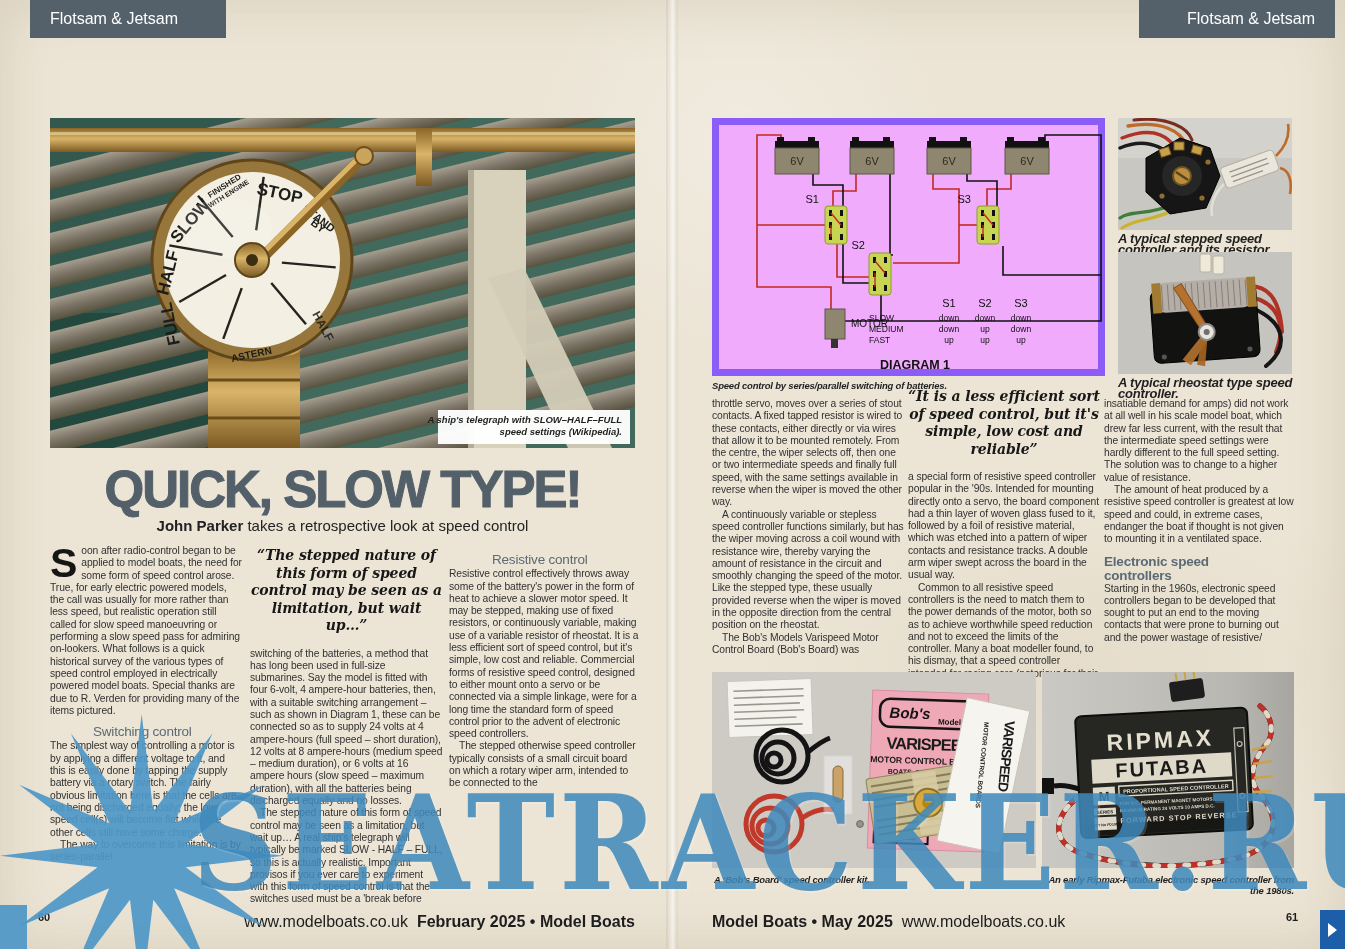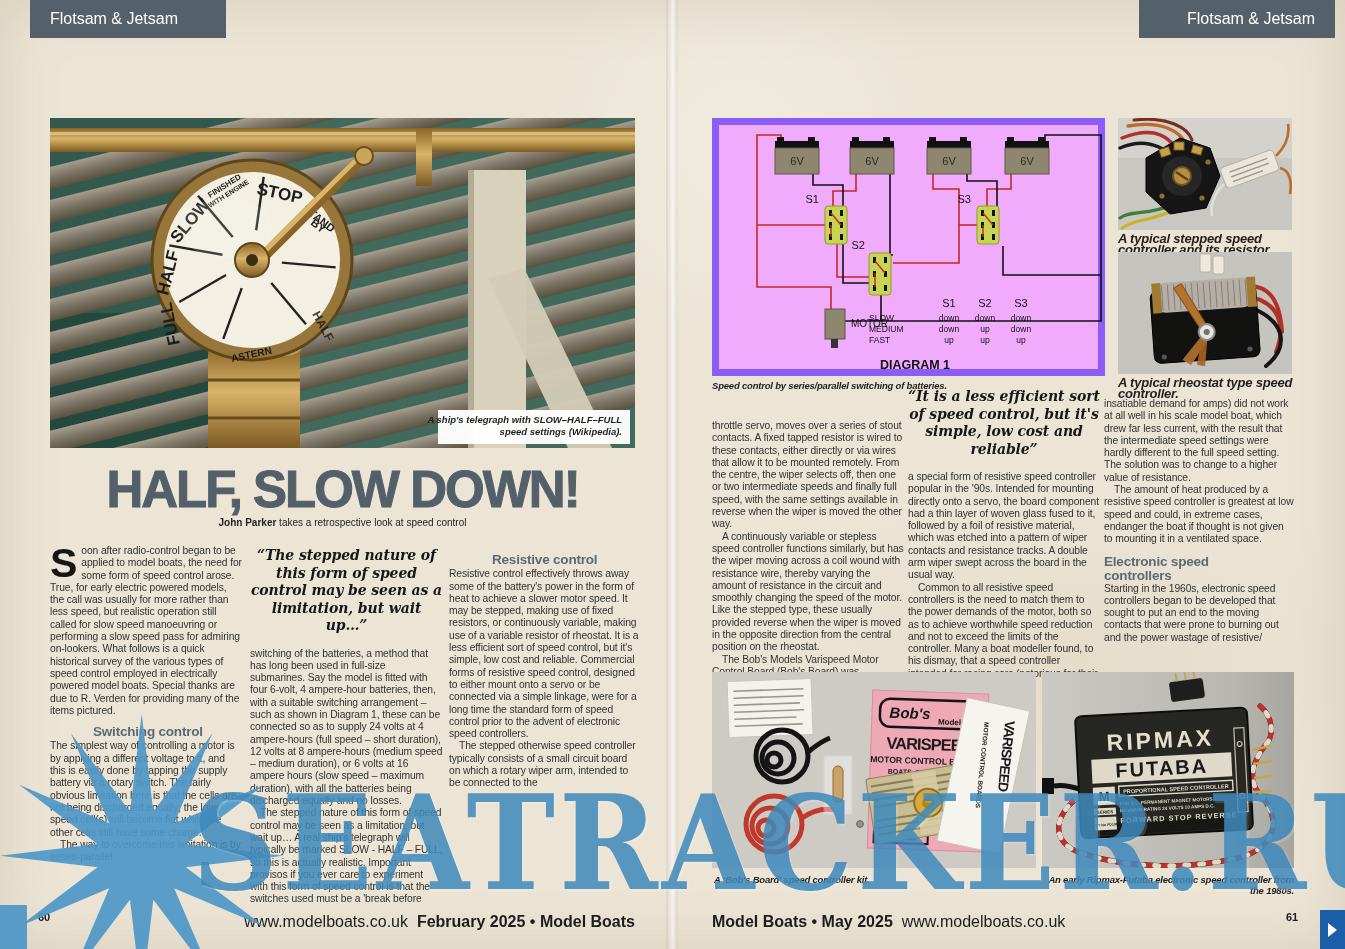--- a/index.html
+++ b/index.html
@@ -14,25 +14,25 @@
   .gutter{position:absolute;left:666px;top:0;width:12px;height:949px;
     background:linear-gradient(90deg,rgba(90,70,40,.10),rgba(255,255,255,.55) 55%,rgba(90,70,40,.08));}
   .hdr{position:absolute;top:0;height:38px;background:#54616b;color:#fff;font-size:16px;
        display:flex;align-items:center;text-align:center;}
   .hdr-l{left:30px;width:176px;padding-left:20px;}
   .hdr-r{left:1139px;width:176px;justify-content:flex-end;padding-right:20px;}
   .photo{position:absolute;overflow:hidden;background:#c9c7c2;}
   .title{position:absolute;left:50px;top:460px;width:585px;text-align:center;
          font-size:51px;font-weight:bold;letter-spacing:-2px;color:#53606a;
          -webkit-text-stroke:1px #53606a;white-space:nowrap;}
-  .byline{position:absolute;left:50px;top:517px;width:585px;text-align:center;font-size:10px;color:#222;}
+  .byline{position:absolute;left:50px;top:517px;width:585px;text-align:center;font-size:15px;color:#222;}
   .col{position:absolute;font-size:10.3px;line-height:12.3px;color:#313131;letter-spacing:-0.1px;}
   .col p{margin:0;}
   .ind{text-indent:10px;}
-  .shead{font-size:13.5px;font-weight:bold;color:#5b6a74;margin:9px 0 2px;letter-spacing:-0.2px;padding-left:43px;}
+  .shead{font-size:13.5px;font-weight:normal;color:#5b6a74;margin:9px 0 2px;letter-spacing:-0.2px;padding-left:43px;}
   .shead2{font-size:13.5px;font-weight:bold;color:#5b6a74;margin:9px 0 0;line-height:14px;letter-spacing:-0.2px;}
   .quote{font-family:"DejaVu Serif",serif;font-style:italic;font-weight:bold;font-size:14px;
          line-height:17.5px;text-align:center;color:#171717;margin:0 0 13px;}
   .dropcap{float:left;font-size:41px;line-height:34px;font-weight:bold;color:#161616;padding:1px 4px 0 0;}
   .cap{position:absolute;font-style:italic;font-weight:bold;font-size:13px;color:#1f1f1f;
        letter-spacing:-0.2px;line-height:11px;}
   .dcap{position:absolute;font-style:italic;font-weight:bold;font-size:9.5px;color:#1f1f1f;letter-spacing:-0.2px;}
   .ftr{position:absolute;top:913px;font-size:16px;color:#1d1d1d;}
   .pnum{position:absolute;top:911px;font-size:11px;font-weight:bold;color:#1d1d1d;}
   .corner-btn{position:absolute;left:1320px;top:910px;width:25px;height:39px;background:#1c5ea8;
@@ -130,21 +130,21 @@
         <circle cx="314" cy="38" r="9" fill="#caa45a" stroke="#6b4d1c" stroke-width="2"></circle>
         <circle cx="202" cy="142" r="17" fill="url(#brass)" stroke="#5f451a" stroke-width="2"></circle>
         <circle cx="202" cy="142" r="6" fill="#3a2d12"></circle>
       </g>
       <rect x="388" y="292" width="192" height="34" fill="#ffffff" opacity=".96"></rect>
       <text x="572" y="305" text-anchor="end" font-size="9.5" font-style="italic" font-weight="bold" fill="#1f1f1f">A ship's telegraph with SLOW–HALF–FULL</text>
       <text x="572" y="317" text-anchor="end" font-size="9.5" font-style="italic" font-weight="bold" fill="#1f1f1f">speed settings (Wikipedia).</text>
     </svg>
   </div>
 
-  <div class="title">HALF, SLOW DOWN!</div>
+  <div class="title">QUICK, SLOW TYPE!</div>
   <div class="byline"><b>John Parker</b><span> takes a retrospective look at speed control</span></div>
 
   <div class="col" style="left:50px;top:545px;width:193px;">
     <p><span class="dropcap">S</span><span>oon after radio-control began to be applied to model boats, the need for some form of speed control arose. True, for early electric powered models, the call was usually for more rather than less speed, but realistic operation still called for slow speed manoeuvring or performing a slow speed pass for admiring on-lookers. What follows is a quick historical survey of the various types of speed control employed in electrically powered model boats. Special thanks are due to R. Verden for providing many of the items pictured.</span></p>
     <div class="shead">Switching control</div>
     <p>The simplest way of controlling a motor is by applying a different voltage to it, and this is easily done by tapping the supply battery via a rotary switch. The fairly obvious limitation here is that the cells are not being discharged equally; the low speed cell(s) will become flat while the other cells still have some charge.</p>
     <p class="ind">The way to overcome this limitation is by series-parallel</p>
   </div>
 
   <div class="col" style="left:250px;top:547px;width:193px;">
@@ -364,21 +364,21 @@
           <circle cx="130" cy="100" r="2.6" fill="#555"></circle>
       </g>
       <g>
         <rect x="82" y="2" width="11" height="18" rx="2" fill="#efe9da" stroke="#b9b4a5"></rect>
         <rect x="95" y="4" width="11" height="18" rx="2" fill="#efe9da" stroke="#b9b4a5"></rect>
       </g>
     </svg>
   </div>
   <div class="cap" style="left:1118px;top:377px;width:176px;">A typical rheostat type speed controller.</div>
 
-  <div class="col" style="left:712px;top:420px;width:192px;">
+  <div class="col" style="left:712px;top:398px;width:192px;">
     <p>throttle servo, moves over a series of stout contacts. A fixed tapped resistor is wired to these contacts, either directly or via wires that allow it to be mounted remotely. From the centre, the wiper selects off, then one or two intermediate speeds and finally full speed, with the same settings available in reverse when the wiper is moved the other way.</p>
     <p class="ind">A continuously variable or stepless speed controller functions similarly, but has the wiper moving across a coil wound with resistance wire, thereby varying the amount of resistance in the circuit and smoothly changing the speed of the motor. Like the stepped type, these usually provided reverse when the wiper is moved in the opposite direction from the central position on the rheostat.</p>
     <p class="ind">The Bob's Models Varispeed Motor Control Board (Bob's Board) was</p>
   </div>
 
   <div class="col" style="left:908px;top:388px;width:192px;">
     <div class="quote">“It is a less efficient sort of speed control, but it's simple, low cost and reliable”</div>
     <p>a special form of resistive speed controller popular in the '90s. Intended for mounting directly onto a servo, the board component had a thin layer of woven glass fused to it, followed by a foil of resistive material, which was etched into a pattern of wiper contacts and resistance tracks. A double arm wiper swept across the board in the usual way.</p>
     <p class="ind">Common to all resistive speed controllers is the need to match them to the power demands of the motor, both so as to achieve worthwhile speed reduction and not to exceed the limits of the controller. Many a boat modeller found, to his dismay, that a speed controller intended for racing cars (notorious for their</p>
   </div>

